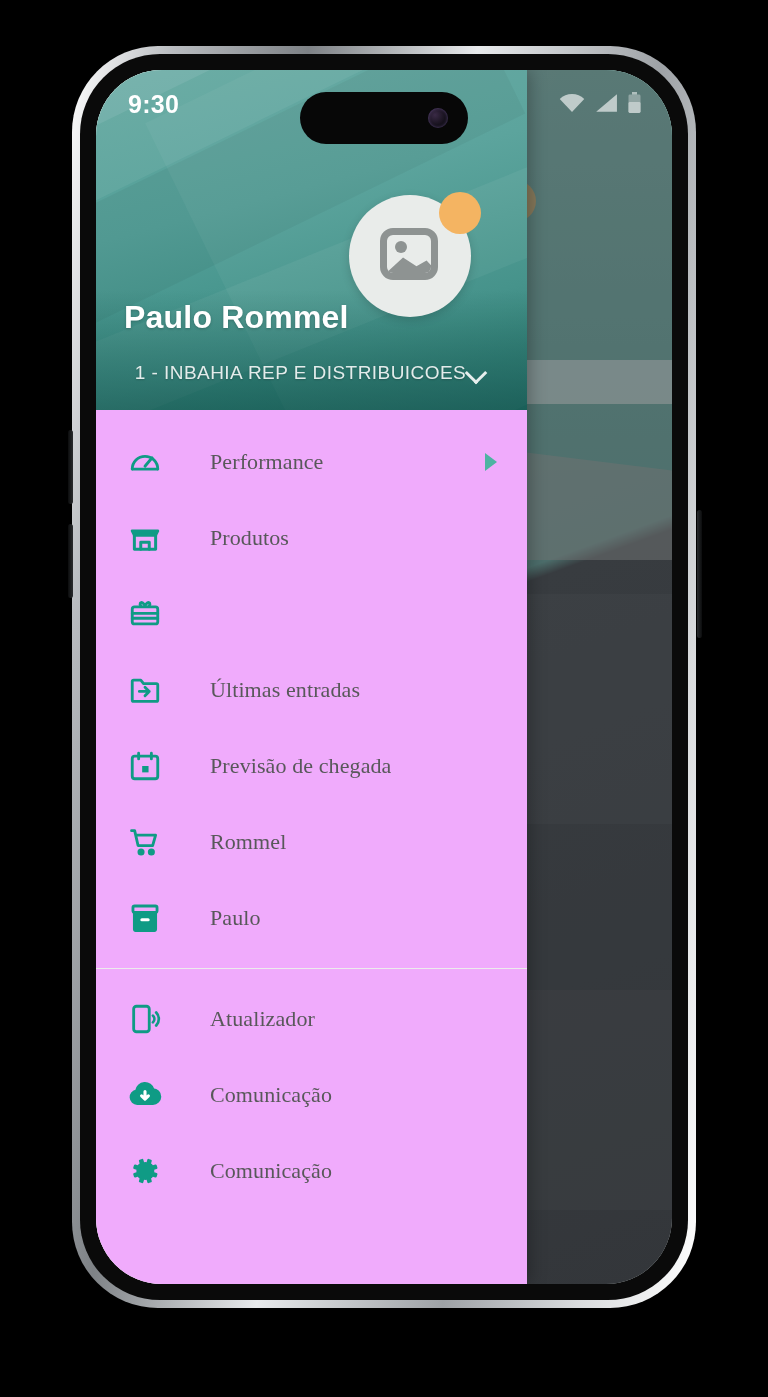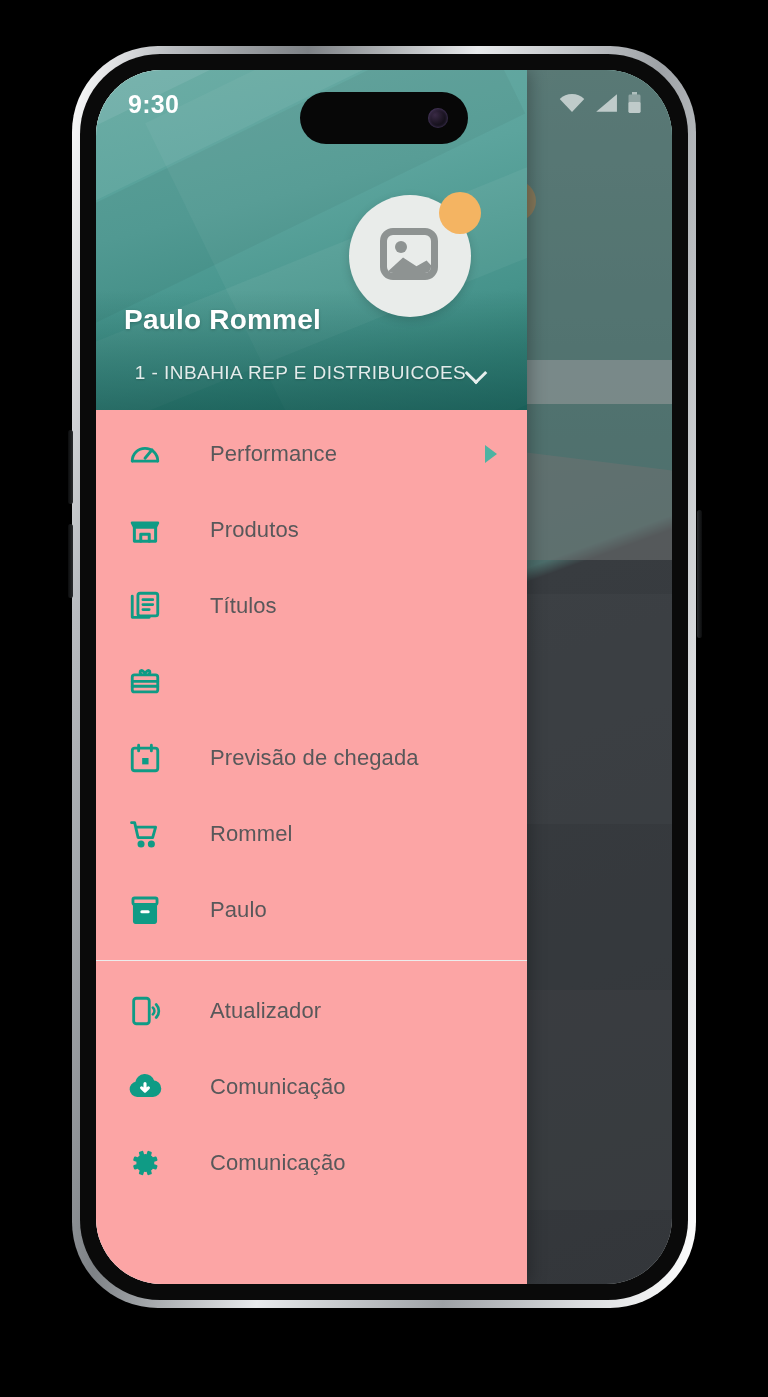--- a/index.html
+++ b/index.html
@@ -240,21 +240,21 @@
   .avatar-img .dot { position:absolute; left:8px; top:6px; width:12px;height:12px;border-radius:50%; background:#8e9392;}
   .avatar-img .mt { position:absolute; left:-3px; bottom:-2px; width:56px;height:22px; background:#8e9392;
      clip-path: polygon(0 100%, 34% 20%, 58% 60%, 76% 34%, 100% 100%);}
   .avatar-badge {
     position:absolute; right:46px; top:122px; width:42px;height:42px;border-radius:50%;
     background:#f4b462;
   }
 
   .user-name {
     position:absolute; left:28px; bottom:74px;
-    color:#ffffff; font-size:28px; font-weight:700; letter-spacing:0.2px;
+    color:#ffffff; font-size:32px; font-weight:700; letter-spacing:0.2px;
     text-shadow: 0 1px 3px rgba(0,0,0,0.22);
   }
   .company-row {
     position:absolute; left:28px; right:22px; bottom:26px;
     display:flex; align-items:center; justify-content:center;
   }
   .company-name {
     color:#e3eceb; font-size:19px; letter-spacing:0.45px; white-space:nowrap;
     text-shadow: 0 1px 2px rgba(0,0,0,0.20);
   }
@@ -262,23 +262,24 @@
     width: 22px; height: 22px; position:relative; flex:0 0 auto; margin-right:6px;
   }
   .chevron-down::before {
     content:""; position:absolute; left:2px; top:3px;
     width:13px;height:13px; border-right:3.5px solid #e7eeed; border-bottom:3.5px solid #e7eeed;
     transform: rotate(45deg);
   }
 
   .menu {
     flex: 1 1 auto;
-    background:#fca5a5;
-    padding-top: 6px;
+    background:#f0abfc;
+    padding-top: 14px;
     overflow: hidden;
+    font-family: Liberation Serif, serif;
   }
   .menu-item {
     display:flex; align-items:center;
     height: 76px;
     padding: 0 30px 0 32px;
     cursor: pointer;
   }
   .menu-icon {
     width: 44px; flex: 0 0 44px;
     display:flex; align-items:center; justify-content:flex-start;
@@ -404,41 +405,40 @@
           <span class="menu-icon">
             <svg width="34" height="34" viewBox="0 0 24 24" fill="none" stroke="currentColor" stroke-width="2.1" stroke-linecap="round" stroke-linejoin="round">
               <path d="M3 7h18l-1.5 3H4.5L3 7z" fill="currentColor"></path>
               <path d="M4.5 10v10h15V10"></path>
               <path d="M9 20v-5h6v5"></path>
             </svg>
           </span>
           <span class="menu-label">Produtos</span>
         </div>
 
-        <div class="menu-item">
-          <span class="menu-icon">
-            <svg width="34" height="34" viewBox="0 0 24 24" fill="none" stroke="currentColor" stroke-width="2" stroke-linecap="round" stroke-linejoin="round">
-              <path d="M3 5v15h12"></path>
-              <rect x="7" y="3" width="14" height="16" rx="1.5"></rect>
-              <path d="M10.5 7.5h7M10.5 11h7M10.5 14.5h4.5" stroke-width="1.9"></path>
-            </svg>
-          </span>
-          <span class="menu-label">Títulos</span>
-        </div>
 
         <div class="menu-item">
           <span class="menu-icon">
             <svg width="34" height="34" viewBox="0 0 24 24" fill="none" stroke="currentColor" stroke-width="2" stroke-linecap="round" stroke-linejoin="round">
               <path d="M9.2 6.3c-1.4-1.4-.4-3 1-2.2.9.5 1.5 1.4 1.8 2.4M14.8 6.3c1.4-1.4.4-3-1-2.2-.9.5-1.5 1.4-1.8 2.4"></path>
               <rect x="3" y="7" width="18" height="12" rx="1.6"></rect>
               <path d="M3 11.5h18M3 15h18"></path>
             </svg>
           </span>
         </div>
 
+        <div class="menu-item">
+          <span class="menu-icon">
+            <svg width="34" height="34" viewBox="0 0 24 24" fill="none" stroke="currentColor" stroke-width="2" stroke-linecap="round" stroke-linejoin="round">
+              <path d="M3 19V6a1 1 0 0 1 1-1h5l2 2.5h9a1 1 0 0 1 1 1V19a1 1 0 0 1-1 1H4a1 1 0 0 1-1-1z"></path>
+              <path d="M8 13h7M12 10l3 3-3 3"></path>
+            </svg>
+          </span>
+          <span class="menu-label">Últimas entradas</span>
+        </div>
 
         <div class="menu-item">
           <span class="menu-icon">
             <svg width="34" height="34" viewBox="0 0 24 24" fill="none" stroke="currentColor" stroke-width="2" stroke-linecap="round" stroke-linejoin="round">
               <rect x="3" y="5" width="18" height="16" rx="1.8"></rect>
               <path d="M7.5 3v4M16.5 3v4"></path>
               <rect x="10" y="12" width="4.5" height="4.5" fill="currentColor" stroke="none"></rect>
             </svg>
           </span>
           <span class="menu-label">Previsão de chegada</span>

